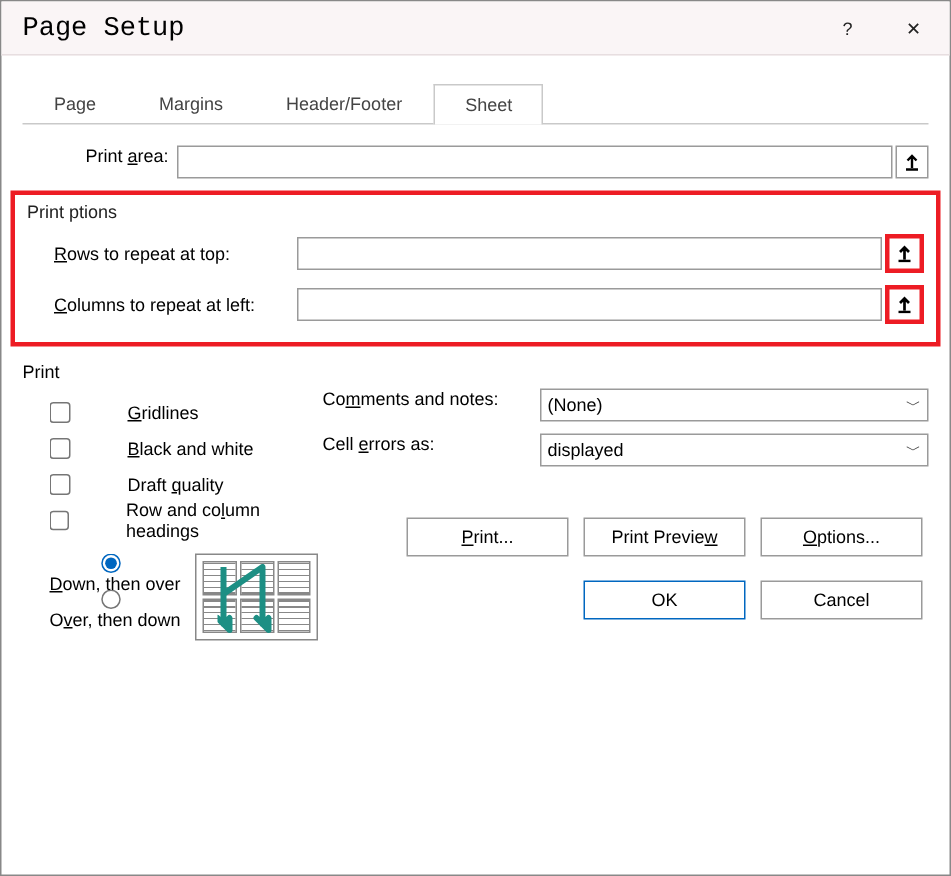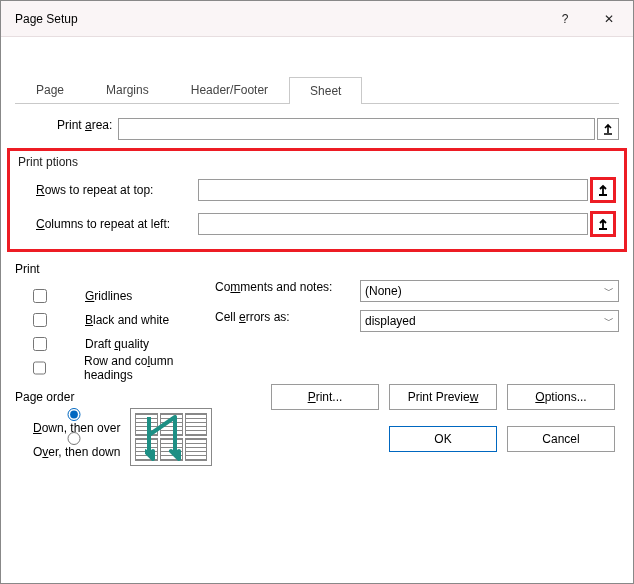--- a/index.html
+++ b/index.html
@@ -1,23 +1,23 @@
 <!DOCTYPE html>
 <html><head>
 <meta charset="utf-8">
 <style>
   * { box-sizing: border-box; font-family: "Segoe UI", Tahoma, sans-serif; font-size: 12px; }
   body { margin: 0; background: #fff; width: 634px; height: 584px; overflow: hidden; }
   .dialog { width: 634px; height: 584px; border: 1px solid #888; background: #fff; position: relative; }
   .titlebar { height: 36px; display: flex; align-items: center; padding: 0 2px 0 14px; background: #faf5f6; border-bottom: 1px solid #e7dee0; }
-  .titlebar .title { font-size: 12px; flex: 1; }
+  .titlebar .title { font-size: 18px; flex: 1; font-family: Liberation Mono, monospace; }
   .titlebar .tbtn { width: 44px; height: 36px; display: flex; align-items: center; justify-content: center; font-size: 15px; color: #222; }
   .body { padding: 12px 14px 0 14px; position: relative; }
   .tabs { display: flex; margin-top: 6px; border-bottom: 1px solid #c9c9c9; }
-  .tab { padding: 6px 20px; border: 1px solid transparent; border-bottom: none; color: #444; margin-top: 21px; }
+  .tab { padding: 6px 20px; border: 1px solid transparent; border-bottom: none; color: #444; }
   .tab.active { border-color: #c9c9c9; background: #fff; position: relative; top: 1px; }
   .row { display: flex; align-items: flex-start; margin-top: 10px; }
   .row label { margin-right: 6px; }
   .input { flex: 1; height: 22px; border: 1px solid #9a9a9a; background: #fff; padding: 0 4px; }
   .refbtn { width: 22px; height: 22px; border: 1px solid #9a9a9a; margin-left: 2px; display: flex; align-items: center; justify-content: center; background: #fff; }
   .refbtn svg { display: block; }
   .redbox { border: 3px solid #ed1c24; margin: 8px -8px 0 -8px; padding: 4px 8px 12px 8px; position: relative; }
   .grouplabel { position: relative; top: 0; font-size: 12px; color: #222; margin-bottom: 4px; }
   .fieldrow { display: flex; align-items: center; margin-top: 8px; }
   .fieldlabel { width: 180px; padding-left: 18px; }
@@ -134,21 +134,20 @@
             <div class="select">
               <span>displayed</span>
               <span class="chevron">﹀</span>
             </div>
           </div>
         </div>
       </div>
     </div>
 
     <div class="section">
-      <div class="sectitle">Page order</div>
       <div style="display:flex; align-items:flex-start; padding-left:18px;">
         <div>
           <div class="radio">
               <input type="radio" name="po" checked="" style="">
               <span><span class="u">D</span>own, then over</span>
             </div>
           <div class="radio">
               <input type="radio" name="po" style="">
               <span>O<span class="u">v</span>er, then down</span>
             </div>

